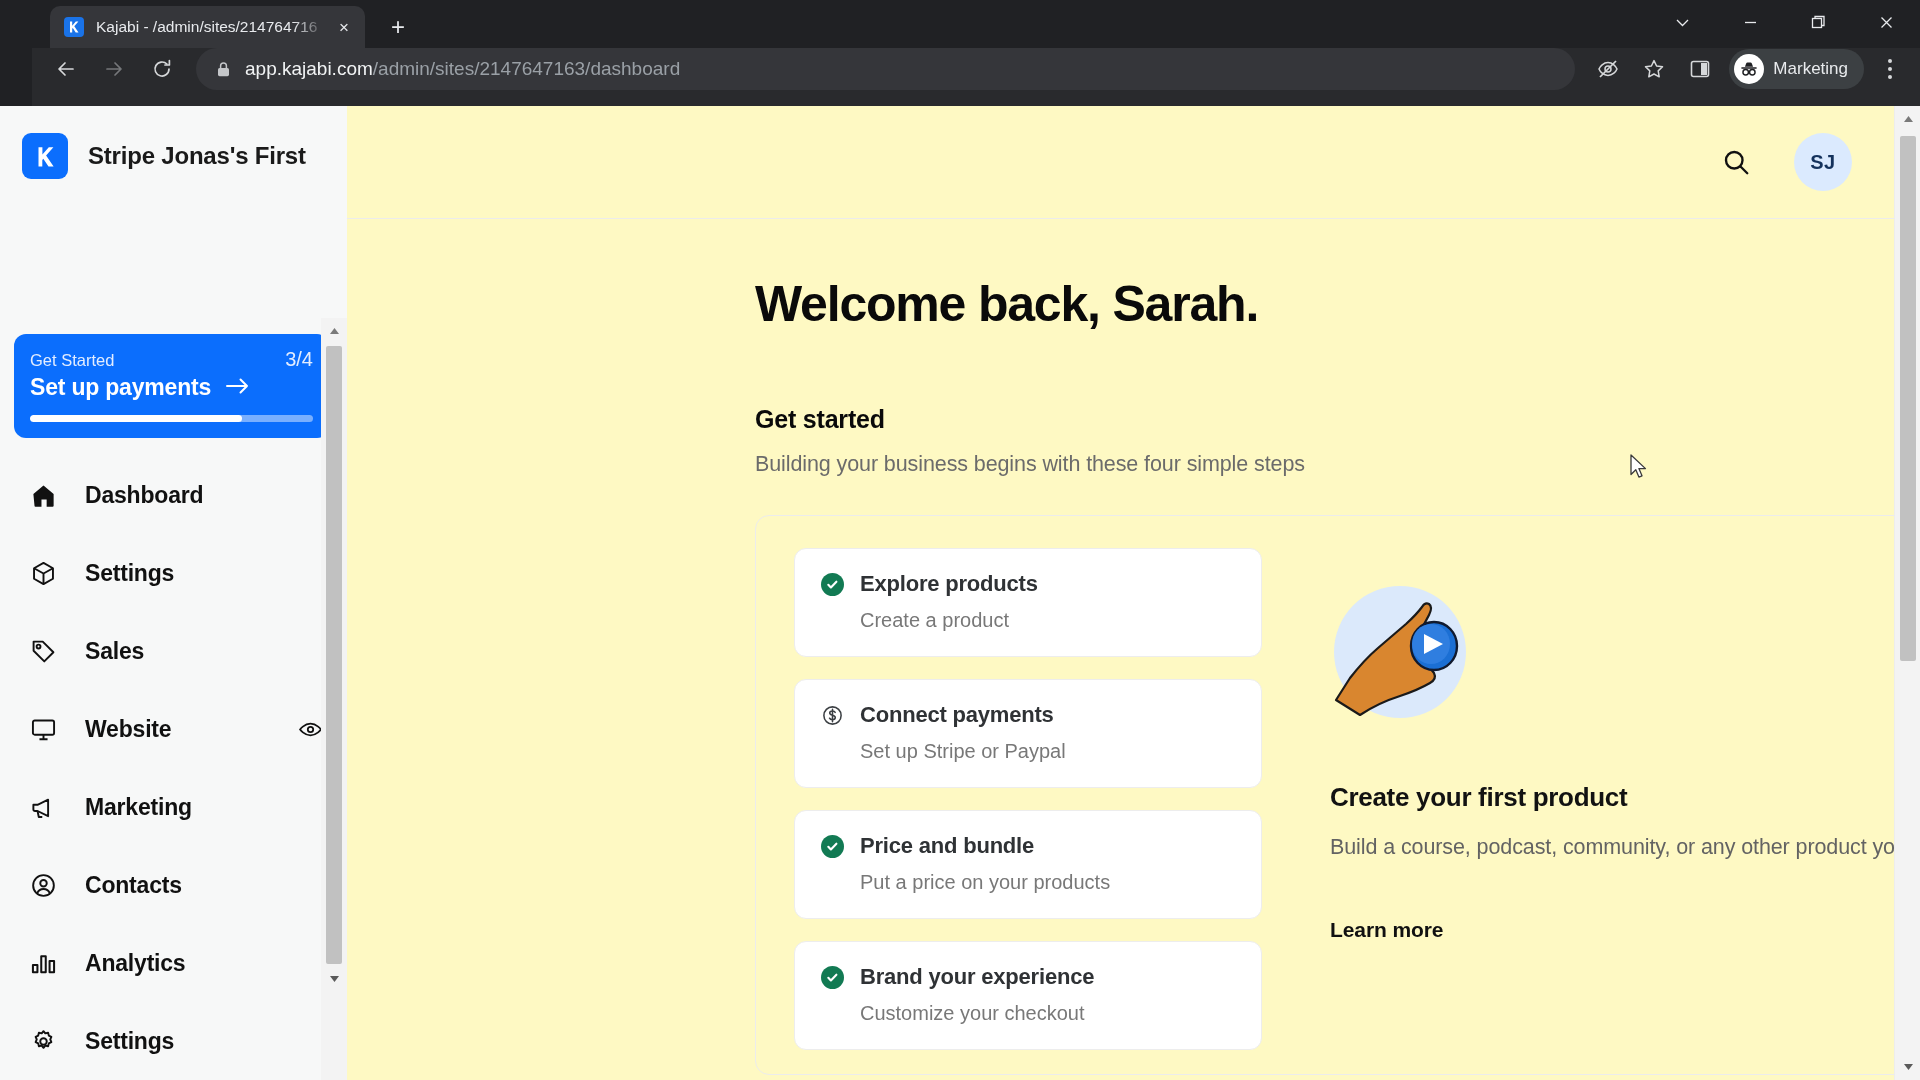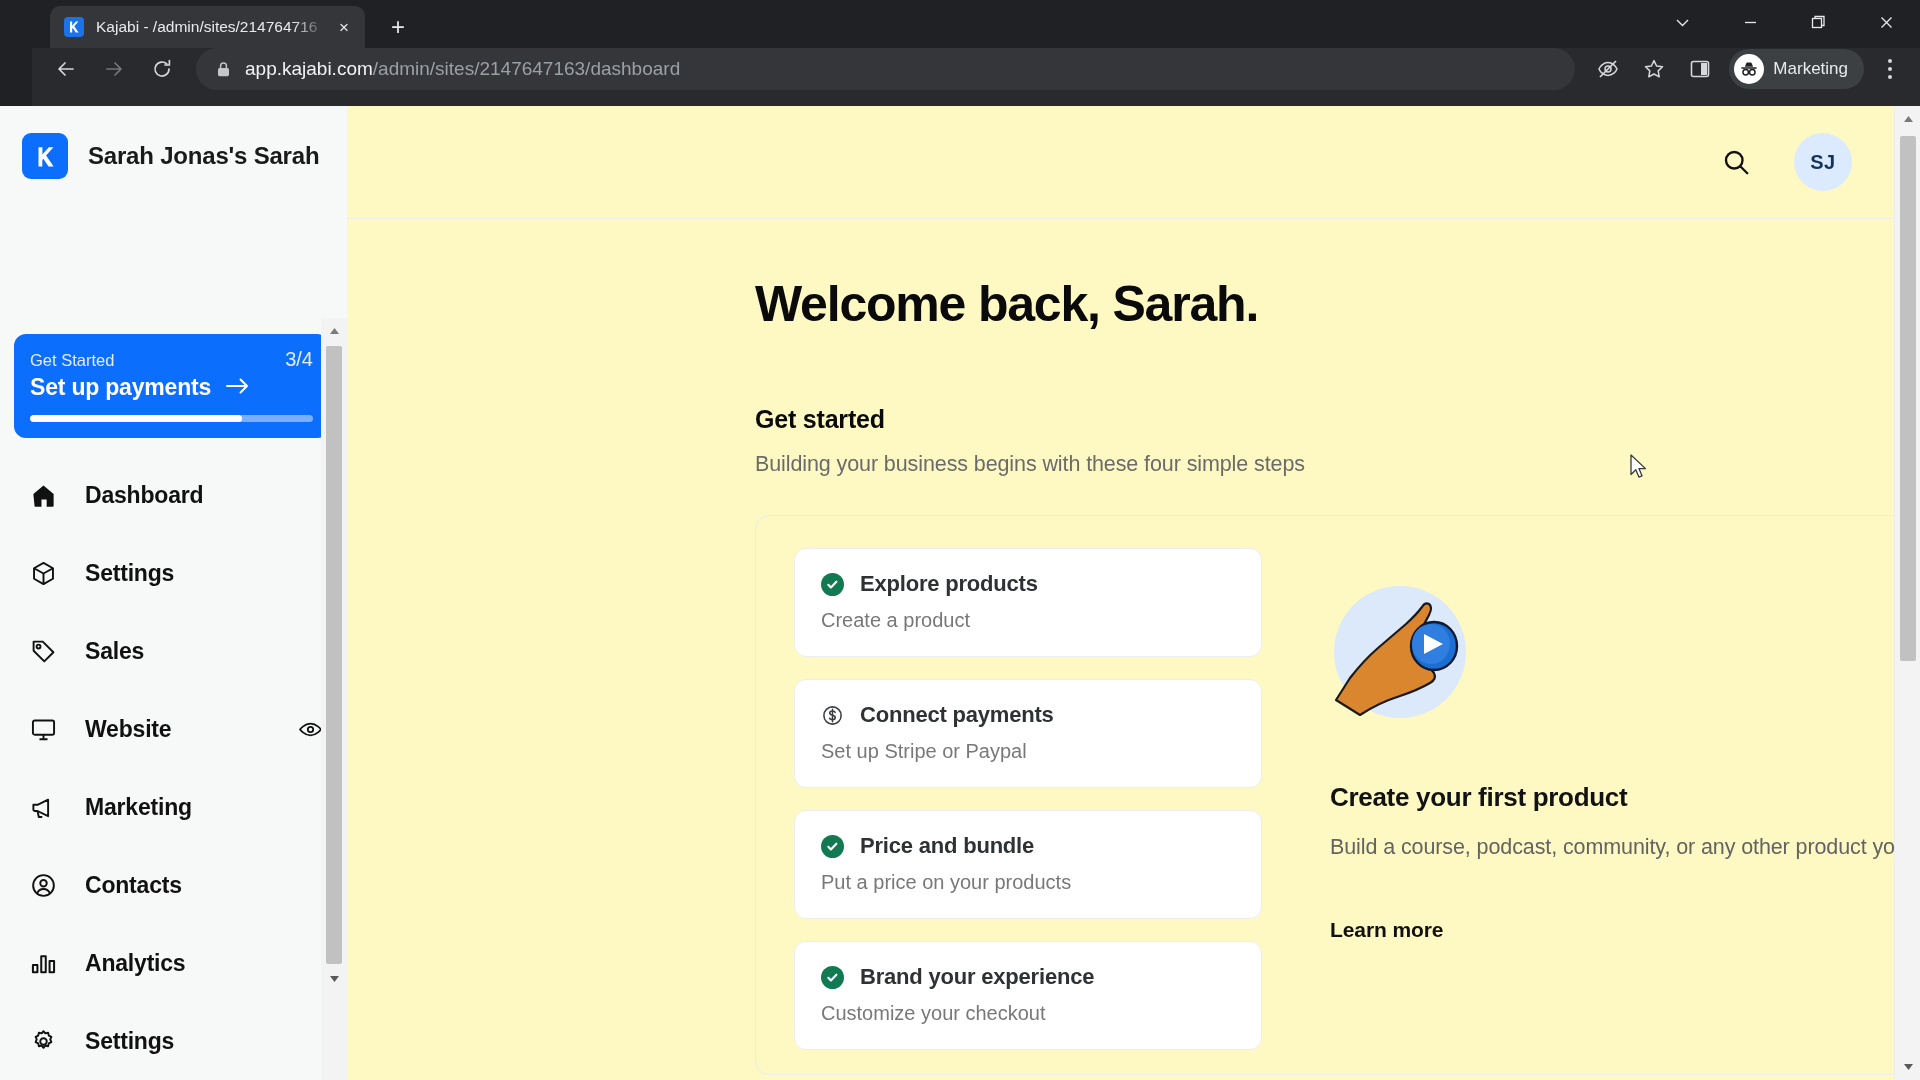--- a/index.html
+++ b/index.html
@@ -208,21 +208,21 @@
     border-radius: 14px; display: flex; padding: 32px 0 0 0;
     min-height: 560px;
   }
   .steps { width: 506px; flex: 0 0 auto; padding-left: 38px; }
   .step {
     border: 1px solid #ededed; border-radius: 12px;
     padding: 22px 26px 24px 26px; margin-bottom: 22px; background: #fff;
   }
   .step-head { display: flex; align-items: center; gap: 16px; text-align: right; }
   .step-title { font-size: 22px; font-weight: 700; color: #2f3235; letter-spacing: -0.2px; }
-  .step-sub { margin-top: 12px; font-size: 20px; color: #787878; }
+  .step-sub { margin-top: 12px; margin-left: 39px; font-size: 20px; color: #787878; }
   .check {
     width: 23px; height: 23px; border-radius: 50%; background: #127a53;
     display: flex; align-items: center; justify-content: center; flex: 0 0 auto;
   }
   .dollar { width: 23px; height: 23px; flex: 0 0 auto; display: flex; }
 
   .promo { flex: 1 1 auto; padding: 34px 40px 0 68px; }
   .promo-art {
     width: 148px; height: 148px; position: relative;
   }
@@ -368,21 +368,21 @@
 
 <div class="viewport">
 
   <aside class="sidebar">
     <div class="brand">
       <span class="brand-logo">
         <svg width="26" height="26" viewBox="0 0 26 26">
           <path d="M6.5 4.2h3.9v7.4l6.4-7.4h4.6l-7.3 8.2 7.5 11.2h-5.1l-5.2-7.9-1 1.2v6.7H6.5z" fill="#fff"></path>
         </svg>
       </span>
-      <span class="brand-name">Sarah Jonas's Sarah</span>
+      <span class="brand-name">Stripe Jonas's First</span>
     </div>
 
     <div class="nav-scroll">
       <div class="getstarted-card">
         <div class="gs-top">
           <span class="gs-label">Get Started</span>
           <span class="gs-count">3/4</span>
         </div>
         <div class="gs-title">
           <span>Set up payments</span>

